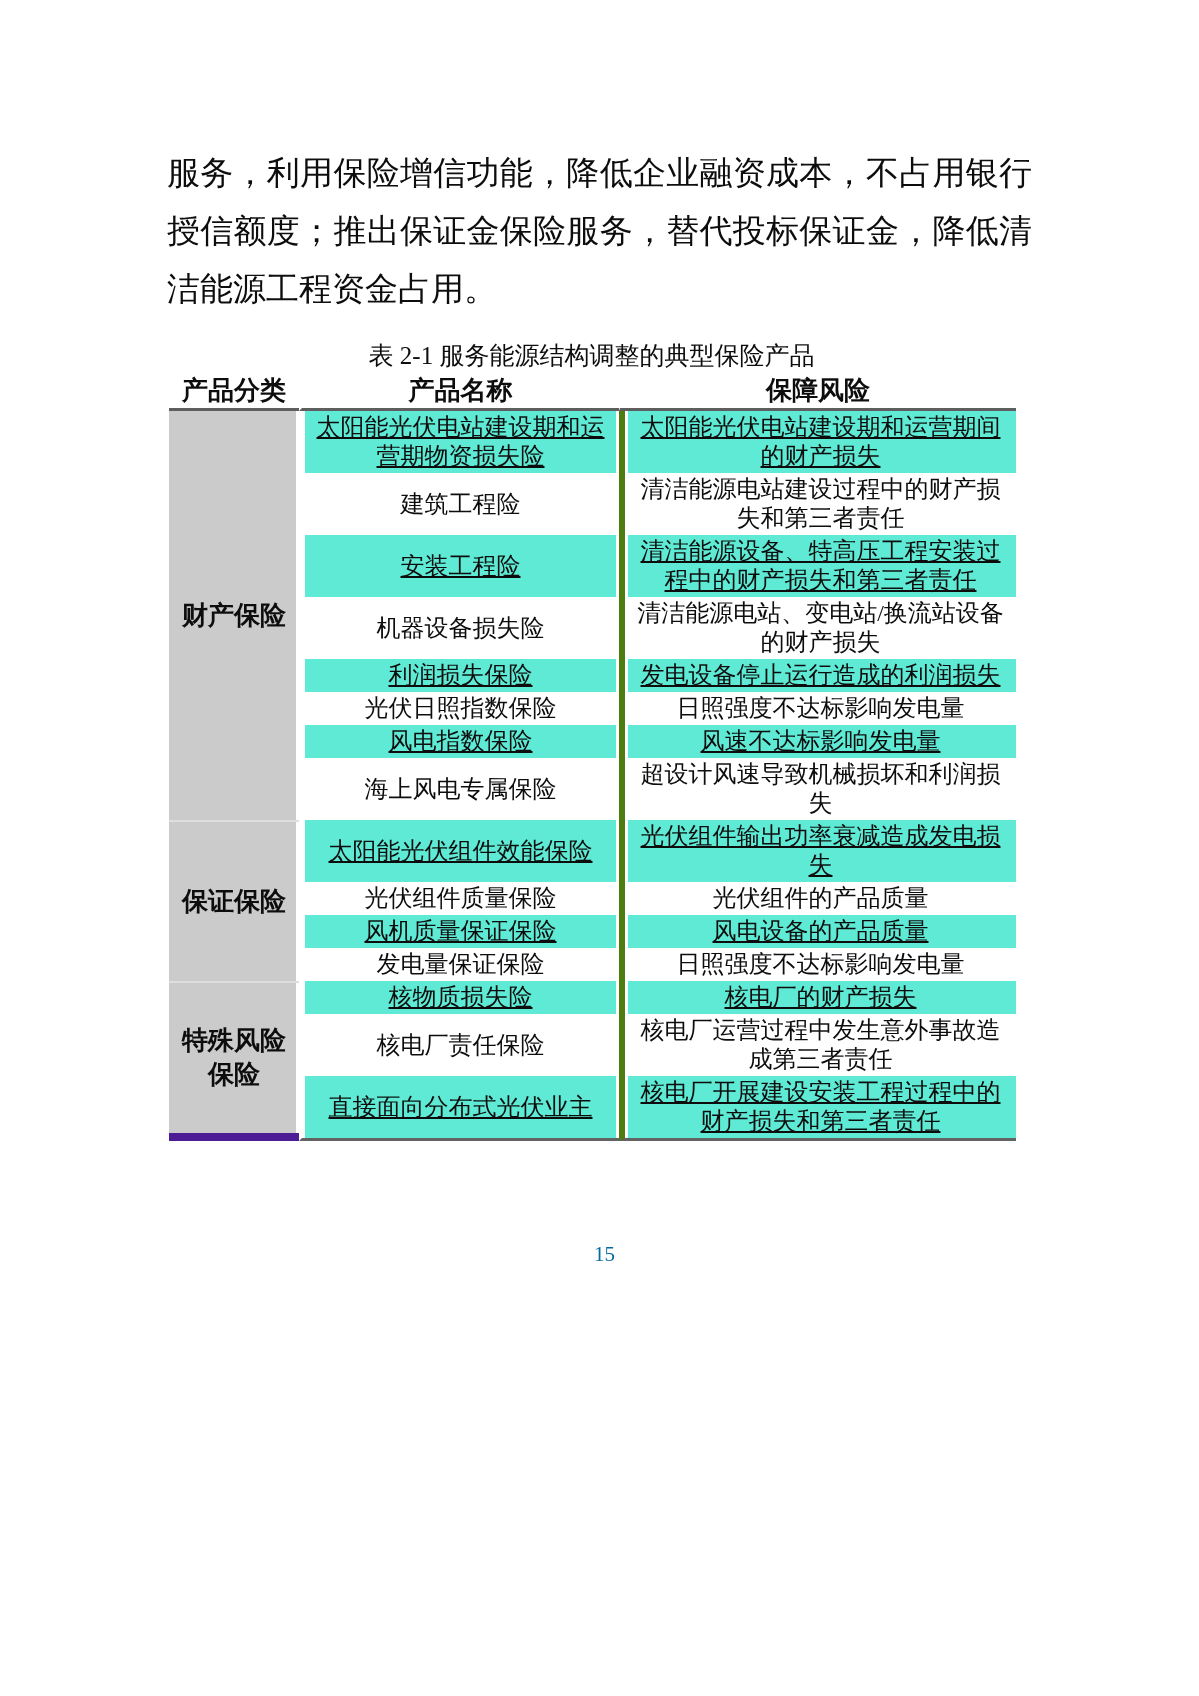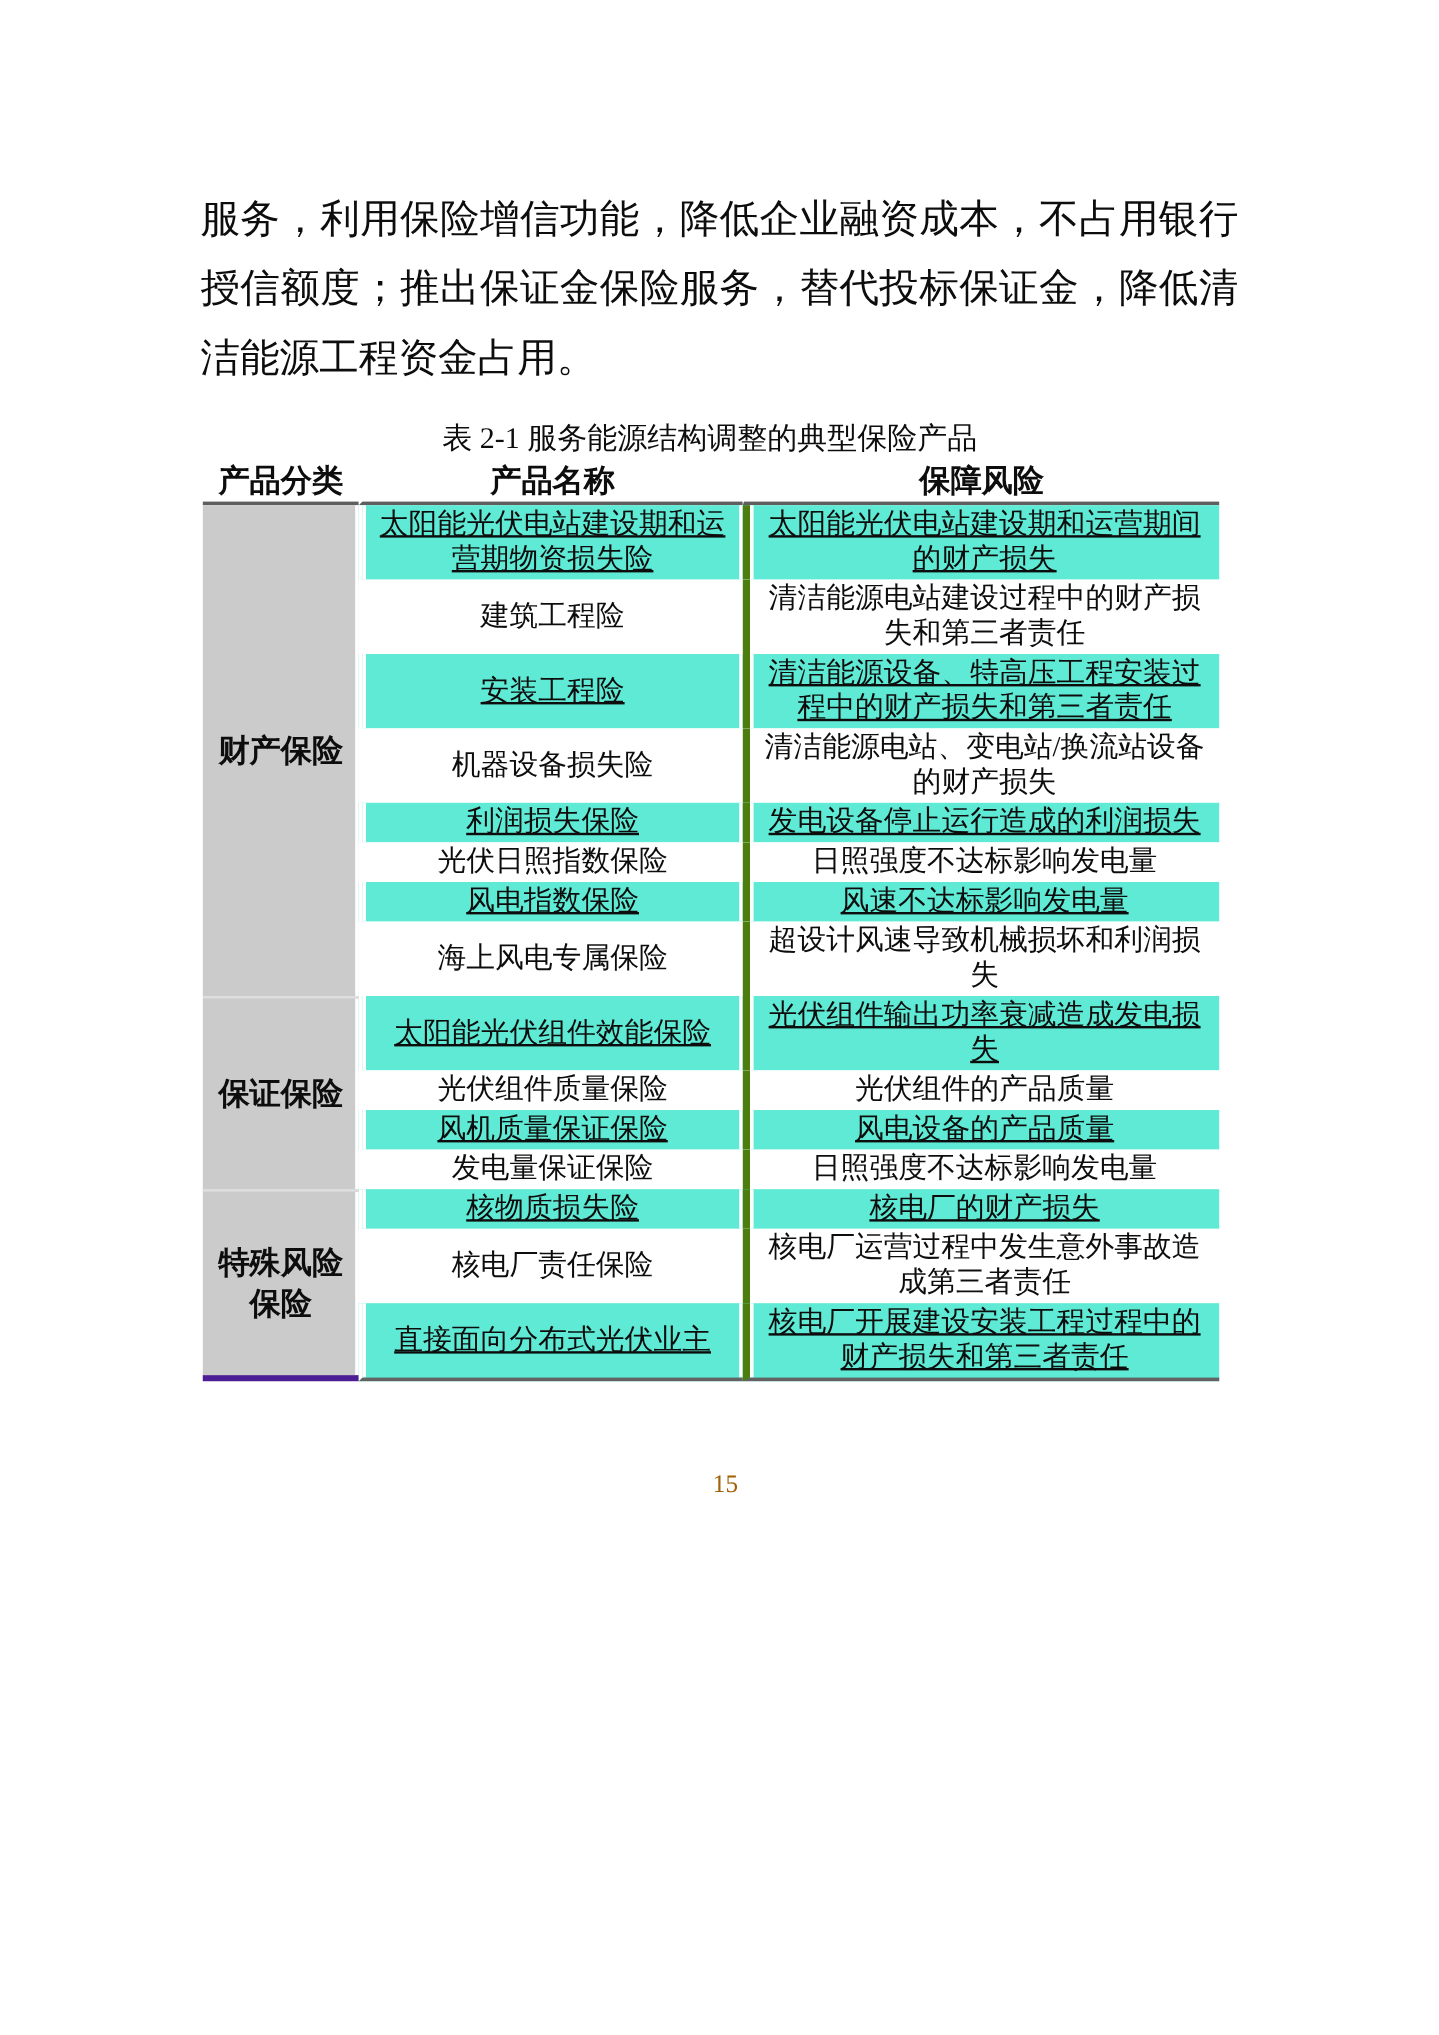--- a/index.html
+++ b/index.html
@@ -8,21 +8,21 @@
     height: 1696px;
     background: #ffffff;
     position: relative;
     font-family: "Liberation Serif", "DejaVu Serif", serif;
     color: #0d0d0d;
   }
   .page { position: absolute; inset: 0; }
   .content {
     position: absolute;
     left: 167px;
-    top: 154px;
+    top: 144px;
     width: 865px;
   }
   p.body-text {
     margin: 0;
     font-size: 33px;
     line-height: 58px;
     text-align: justify;
     text-justify: inter-character;
     letter-spacing: 0;
   }
@@ -71,29 +71,29 @@
   table.ins td.cat {
     background: #cbcbcb;
     font-size: 26px;
     font-weight: bold;
     line-height: 34px;
     padding: 2px 4px;
     box-shadow: inset -3px 0 0 #ffffff;
   }
   table.ins td.cat.gsep { border-top: 2px solid #dedede; }
   table.ins tr.last td { border-bottom: 3px solid #636363; }
-  table.ins td.cat.catlast { border-bottom: 5px solid #4c1d95; }
+  table.ins td.cat.catlast { border-bottom: 8px solid #4c1d95; }
 
   .pagenum {
-    margin-top: 72px;
+    margin-top: 100px;
     width: 875px;
     text-align: center;
     font-size: 21px;
     line-height: 26px;
-    color: #a16207;
+    color: #0369a1;
   }
 </style>
 </head>
 <body>
 
 <div class="page">
   <div class="content">
 
     <p class="body-text">服务，利用保险增信功能，降低企业融资成本，不占用银行授信额度；推出保证金保险服务，替代投标保证金，降低清洁能源工程资金占用。</p>
 

